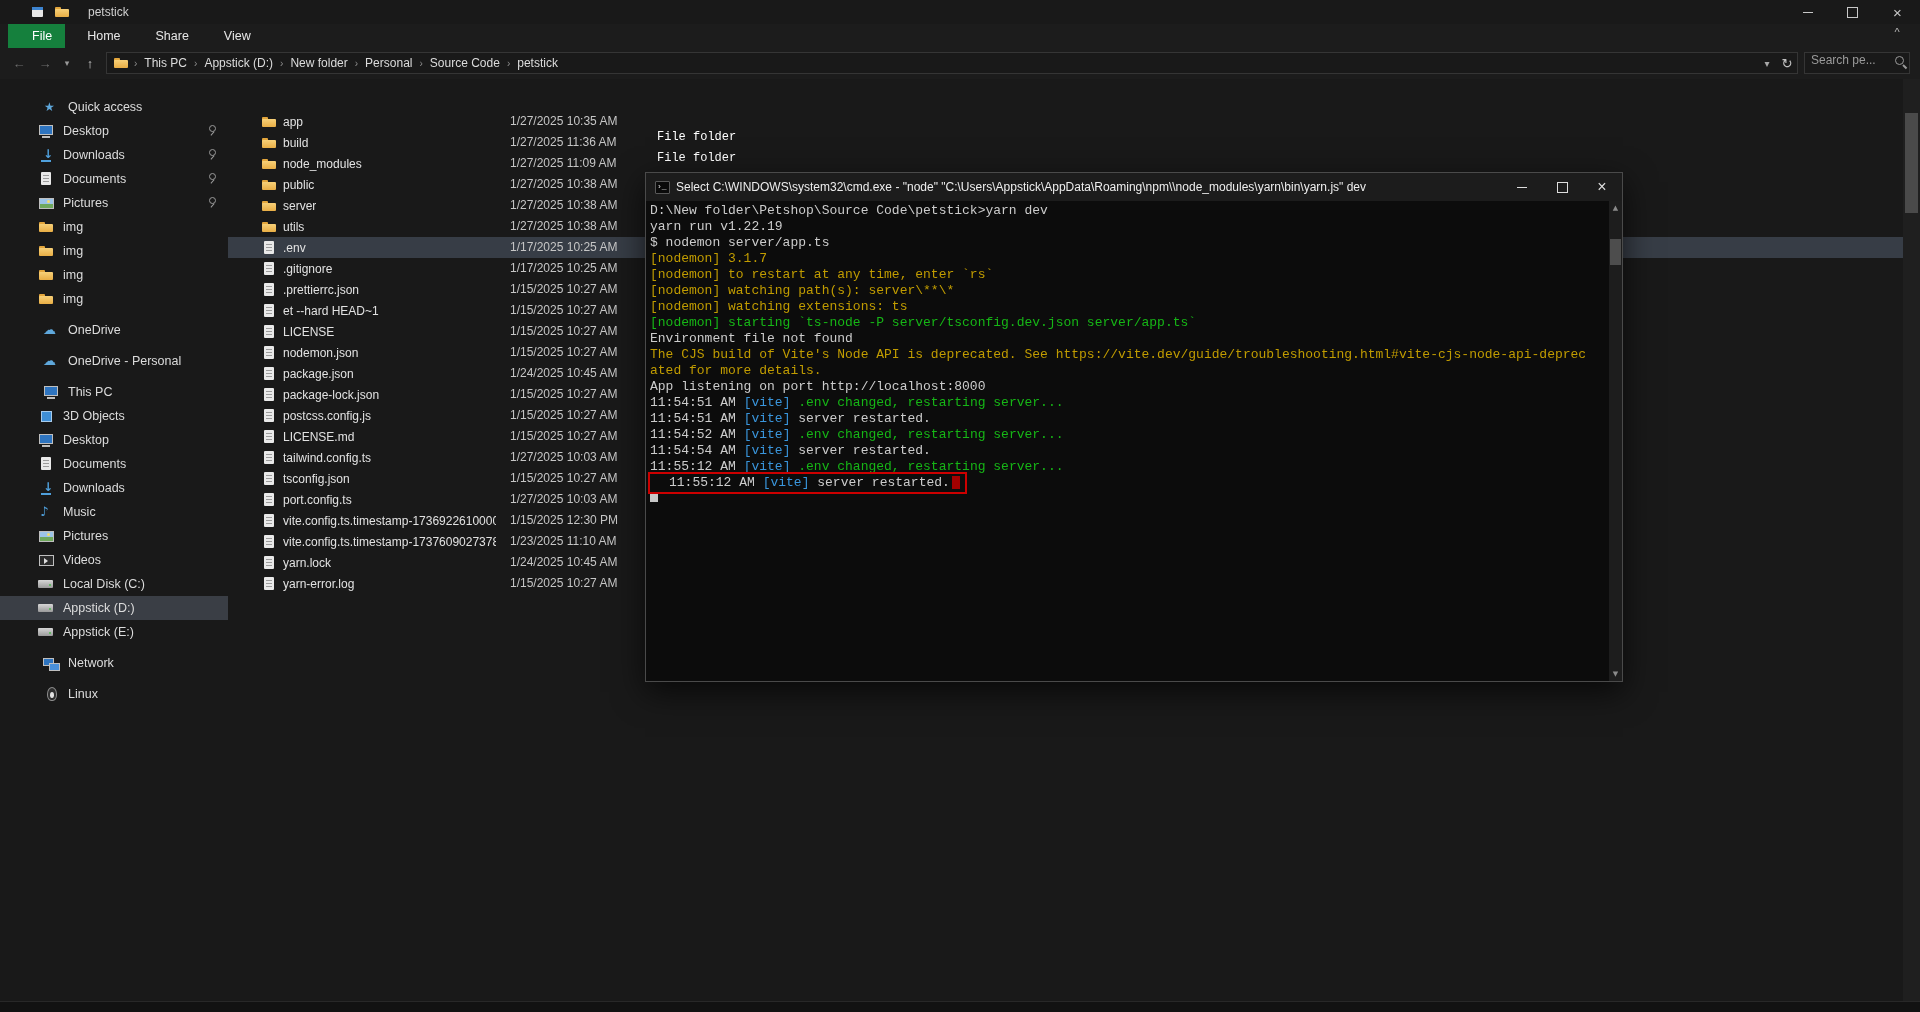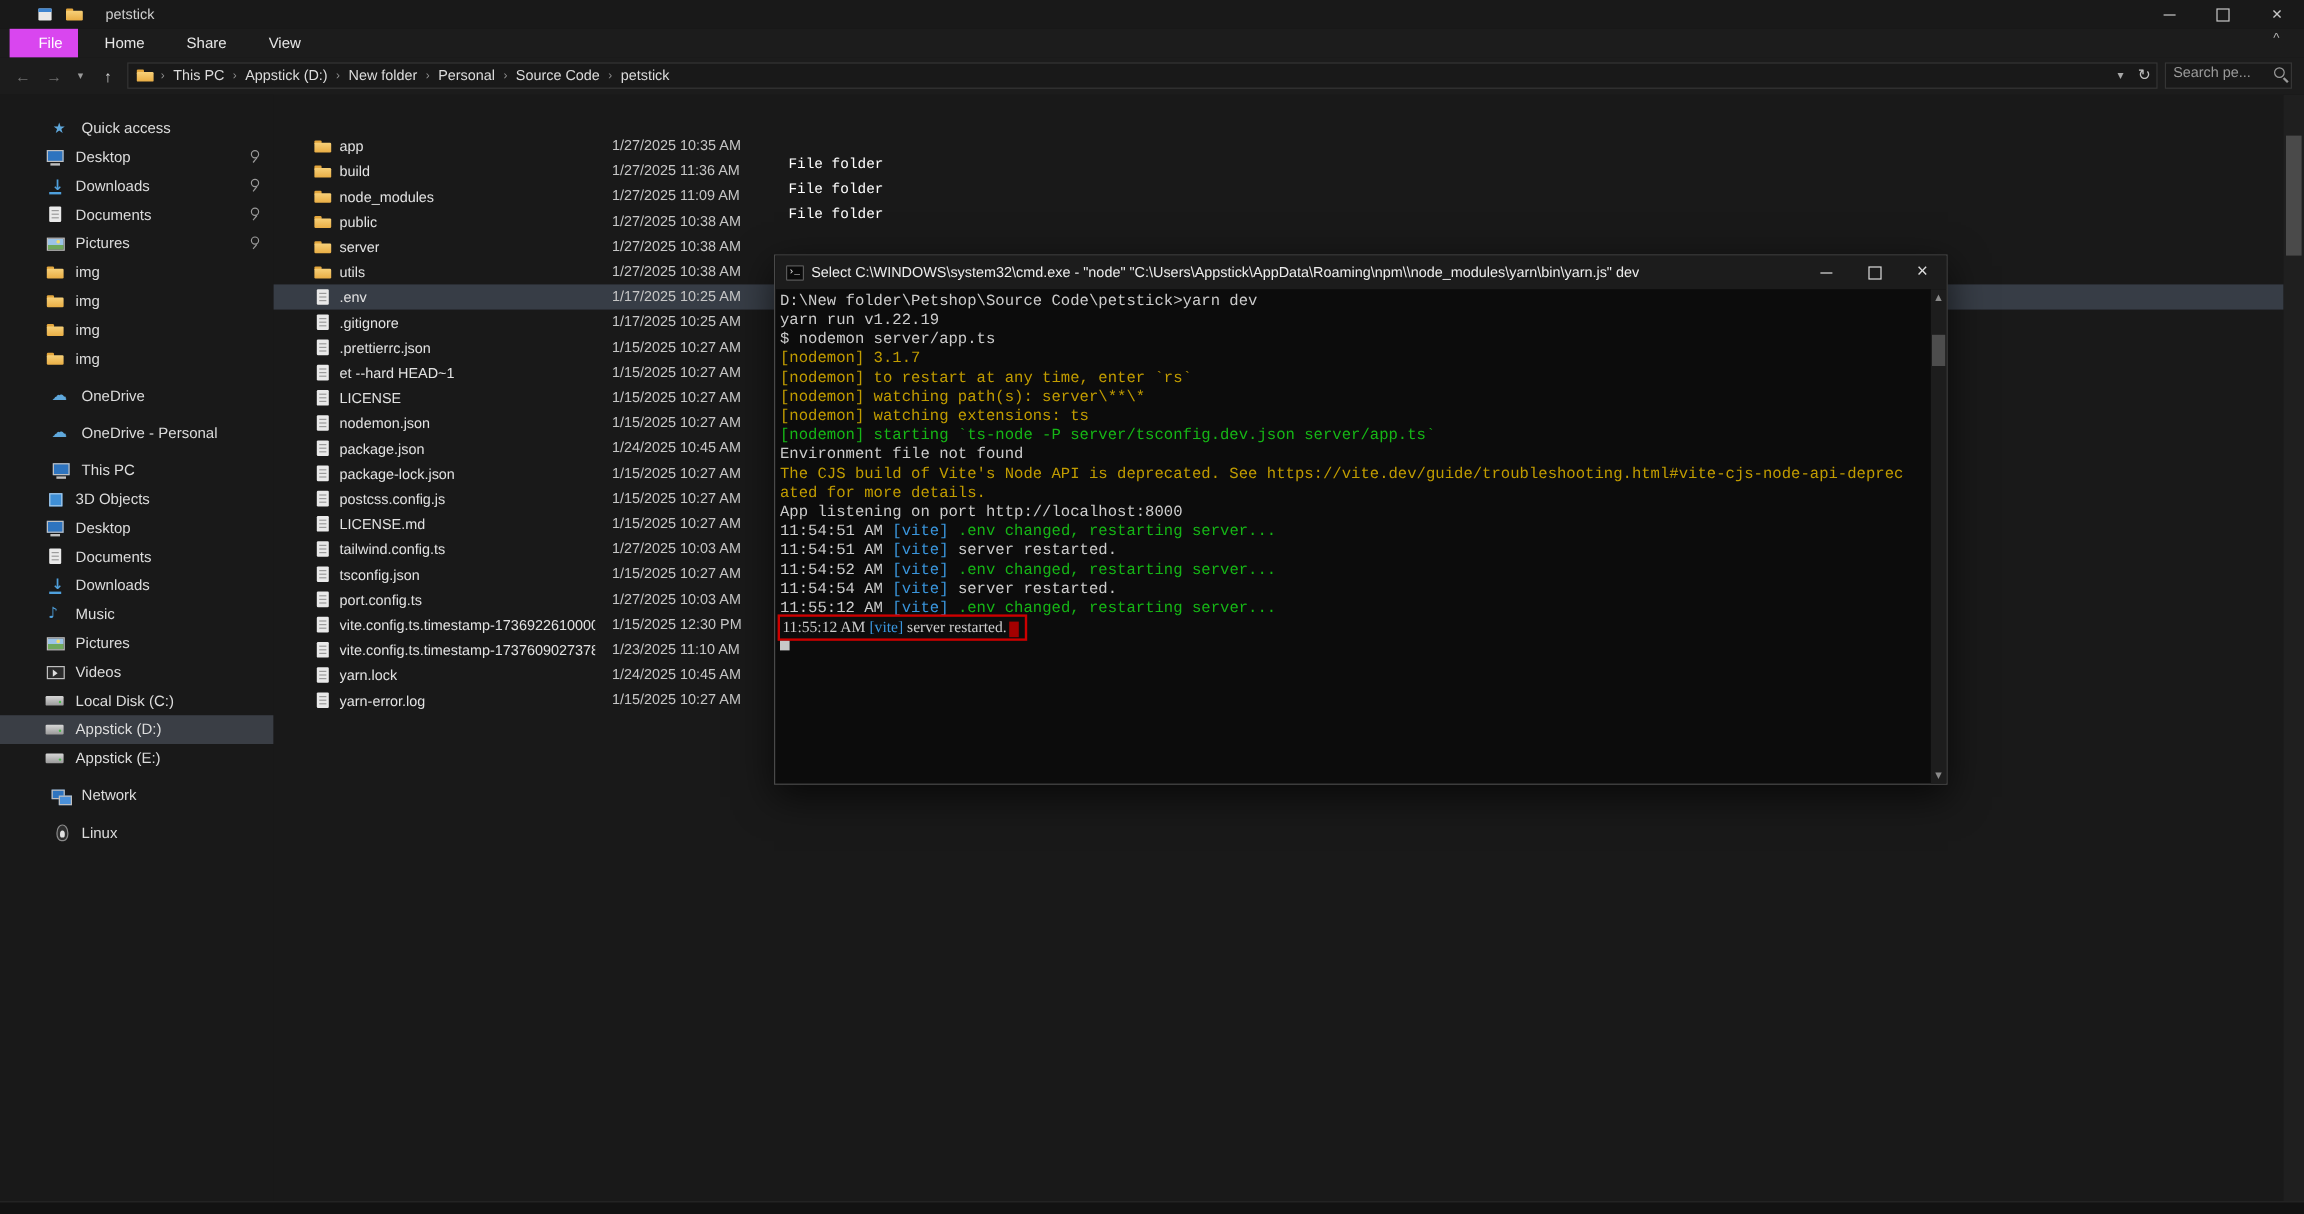--- a/index.html
+++ b/index.html
@@ -12,21 +12,21 @@
   .titlebar-title{margin-left:18px;font-size:12px;color:#CFCFCF;}
   .win-controls{position:absolute;right:0;top:0;height:24px;display:flex;}
   .win-btn{width:45px;height:24px;display:flex;align-items:center;justify-content:center;color:#C8C8C8;}
   .glyph-min{display:inline-block;width:10px;height:1px;background:#C8C8C8;}
   .glyph-max{display:inline-block;width:9px;height:9px;border:1px solid #C8C8C8;}
   .glyph-close{font-size:15px;line-height:15px;color:#C8C8C8;}
 
   
   .ribbon{position:absolute;left:0;top:24px;right:0;height:24px;background:#1C1C1C;display:flex;align-items:stretch;padding-left:8px;}
   .tab{display:flex;align-items:center;padding:0 13px;margin-right:9px;font-size:12.5px;color:#E6E6E6;}
-  .tab.active{background:#d946ef;color:#FFFFFF;padding-left:24px;}
+  .tab.active{background:#15803d;color:#FFFFFF;padding-left:24px;}
   .ribbon-collapse{position:absolute;top:26px;right:14px;font-size:11px;color:#B8B8B8;width:18px;text-align:center;}
 
   
   .toolbar{position:absolute;left:0;top:48px;right:0;height:31px;background:#1C1C1C;}
   .nav-btn{position:absolute;top:4px;height:22px;display:flex;align-items:center;justify-content:center;font-size:13px;}
   .nav-btn.back{left:6px;width:26px;color:#6E6E6E;}
   .nav-btn.fwd{left:32px;width:26px;color:#6E6E6E;}
   .nav-btn.drop{left:58px;width:18px;color:#9A9A9A;font-size:9px;}
   .nav-btn.up{left:78px;width:24px;color:#D4D4D4;}
   .addressbar{position:absolute;left:106px;top:4px;width:1692px;height:22px;background:#191919;border:1px solid #353535;
@@ -69,34 +69,34 @@
   .fname{color:#E2E2E2;white-space:nowrap;overflow:hidden;}
   .cell-date{position:absolute;left:282px;top:0;line-height:21px;color:#C6C6C6;white-space:nowrap;}
   .cell-type{position:absolute;left:429px;top:16px;line-height:21px;color:#ffffff;white-space:nowrap;font-family:Liberation Mono, monospace;}
 
   
   .vscroll{position:absolute;right:0;top:79px;width:17px;bottom:10px;background:#1F1F1F;}
   .vthumb{position:absolute;left:2px;top:34px;width:13px;height:100px;background:#4A4A4A;}
   .statusbar{position:absolute;left:0;right:0;bottom:0;height:10px;background:#121212;border-top:1px solid #282828;}
 
   
-  .cmd{position:absolute;left:645px;top:172px;width:978px;height:442px;background:#0C0C0C;border:1px solid #4A4A4A;
-    box-sizing:border-box;box-shadow:0 10px 30px rgba(0,0,0,.65);z-index:20;margin-top:40px;}
+  .cmd{position:absolute;left:645px;top:172px;width:978px;height:510px;background:#0C0C0C;border:1px solid #4A4A4A;
+    box-sizing:border-box;box-shadow:0 10px 30px rgba(0,0,0,.65);z-index:20;}
   .cmd-titlebar{position:absolute;left:0;top:0;right:0;height:28px;background:#1C1C1C;display:flex;align-items:center;}
   .cmd-titlebar .ic-cmd{margin-left:8px;}
   .cmd-title{margin-left:6px;font-size:12px;color:#EDEDED;white-space:nowrap;overflow:hidden;max-width:780px;}
   .cmd-controls{margin-left:auto;display:flex;height:28px;}
   .cmd-btn{width:40px;height:28px;display:flex;align-items:center;justify-content:center;}
   .cmd-btn .glyph-min{background:#DDDDDD;}
   .cmd-btn .glyph-max{border-color:#DDDDDD;}
   .cmd-btn .glyph-close{color:#DDDDDD;font-size:16px;line-height:16px;}
   .cmd-body{position:absolute;left:0;top:28px;right:13px;bottom:0;padding:2px 0 0 4px;overflow:hidden;
     font-family:"Liberation Mono","DejaVu Sans Mono",monospace;font-size:13px;line-height:16px;color:#CCCCCC;white-space:pre;}
   .cline{height:16px;}
-  .redbox{display:inline-block;border:2px solid #CC0000;padding:1px 5px 1px 2px;margin:-3px 0 -3px -2px;line-height:16px;font-family:Liberation Serif, serif;}
+  .redbox{display:inline-block;border:2px solid #CC0000;padding:1px 5px 1px 19px;margin:-3px 0 -3px -2px;line-height:16px;}
   .red-cursor{display:inline-block;width:8px;height:13px;background:#A40000;margin-left:2px;vertical-align:middle;}
   .block-cursor{display:inline-block;width:8px;height:8px;background:#C8C8C8;}
   .cmd-scroll{position:absolute;top:28px;right:0;width:13px;bottom:0;background:#1D1D1D;}
   .cmd-scroll .arr{position:absolute;left:0;width:13px;text-align:center;font-size:7px;color:#8A8A8A;
     font-family:"DejaVu Sans",sans-serif;}
   .cmd-scroll .arr.up{top:3px;} .cmd-scroll .arr.down{bottom:3px;}
   .cmd-thumb{position:absolute;left:1px;top:38px;width:11px;height:26px;background:#4D4D4D;}
 
   
   .ic{display:inline-block;width:16px;height:16px;position:relative;flex:none;vertical-align:middle;

